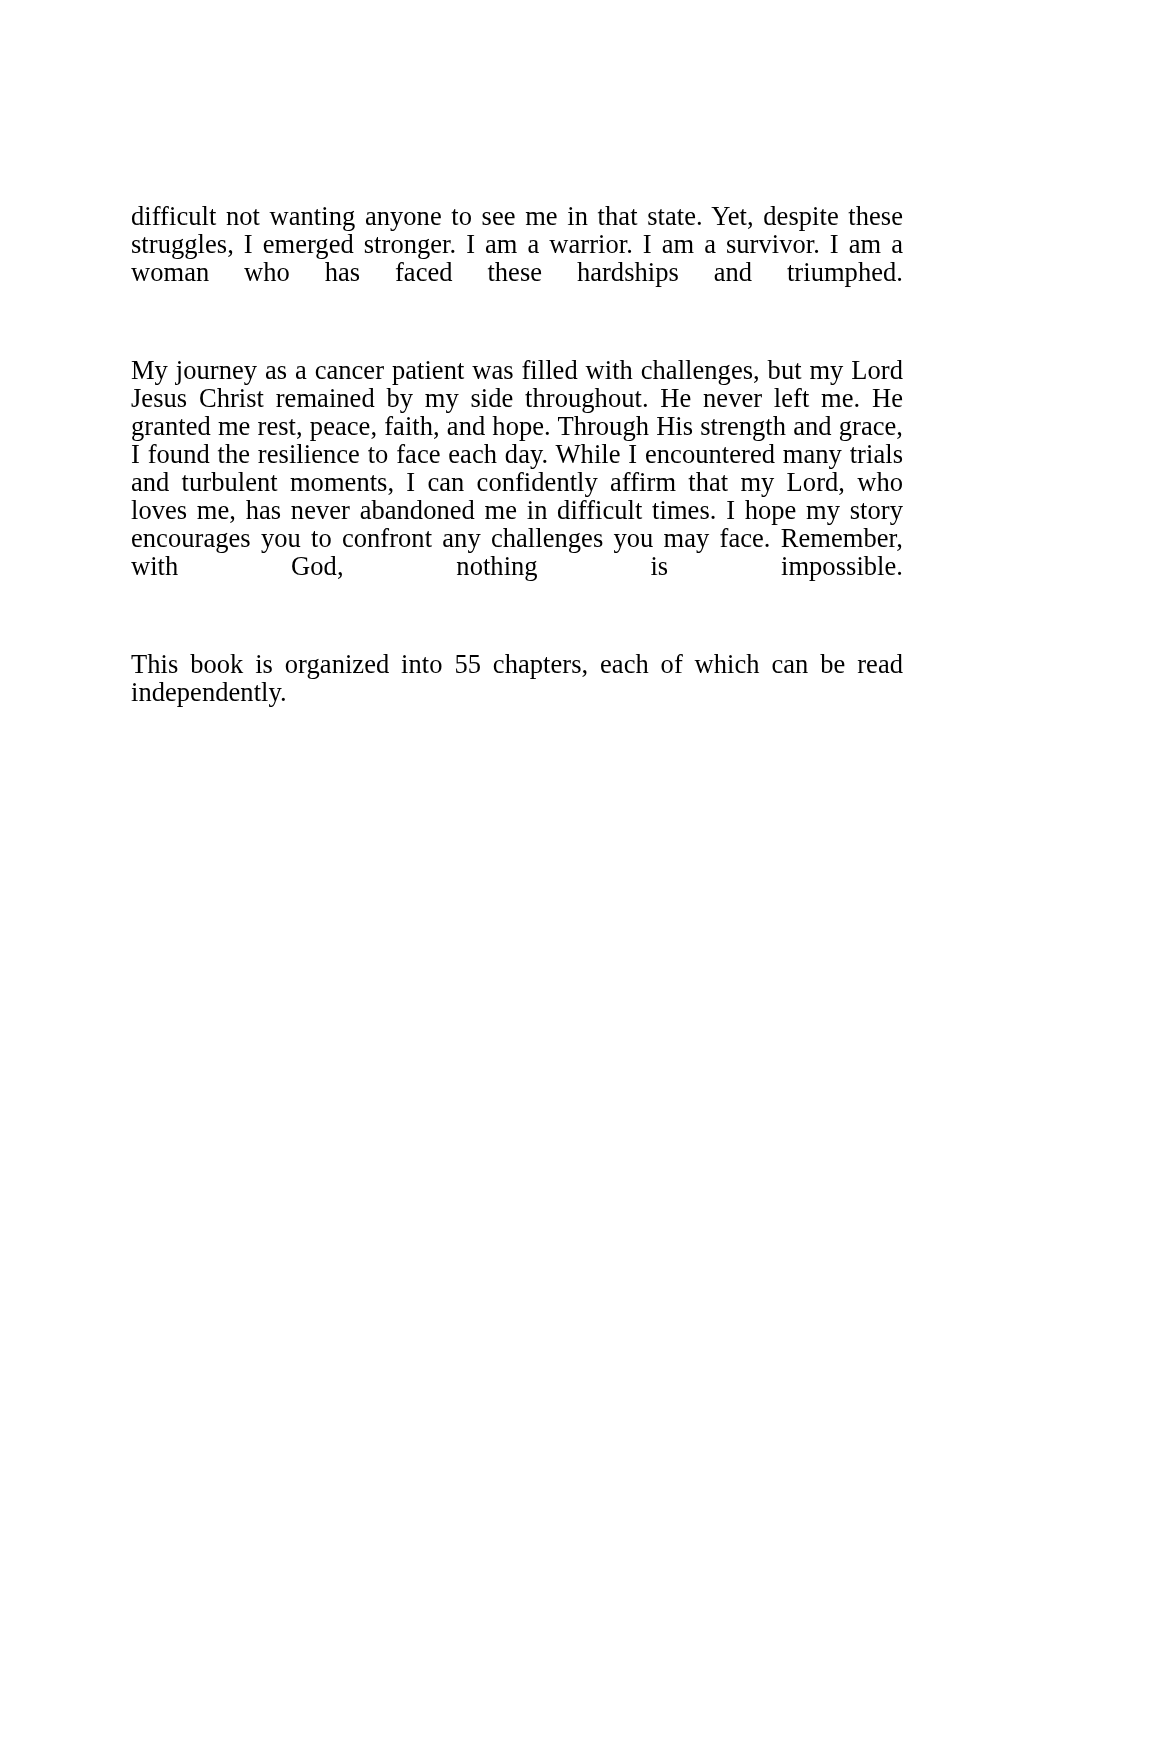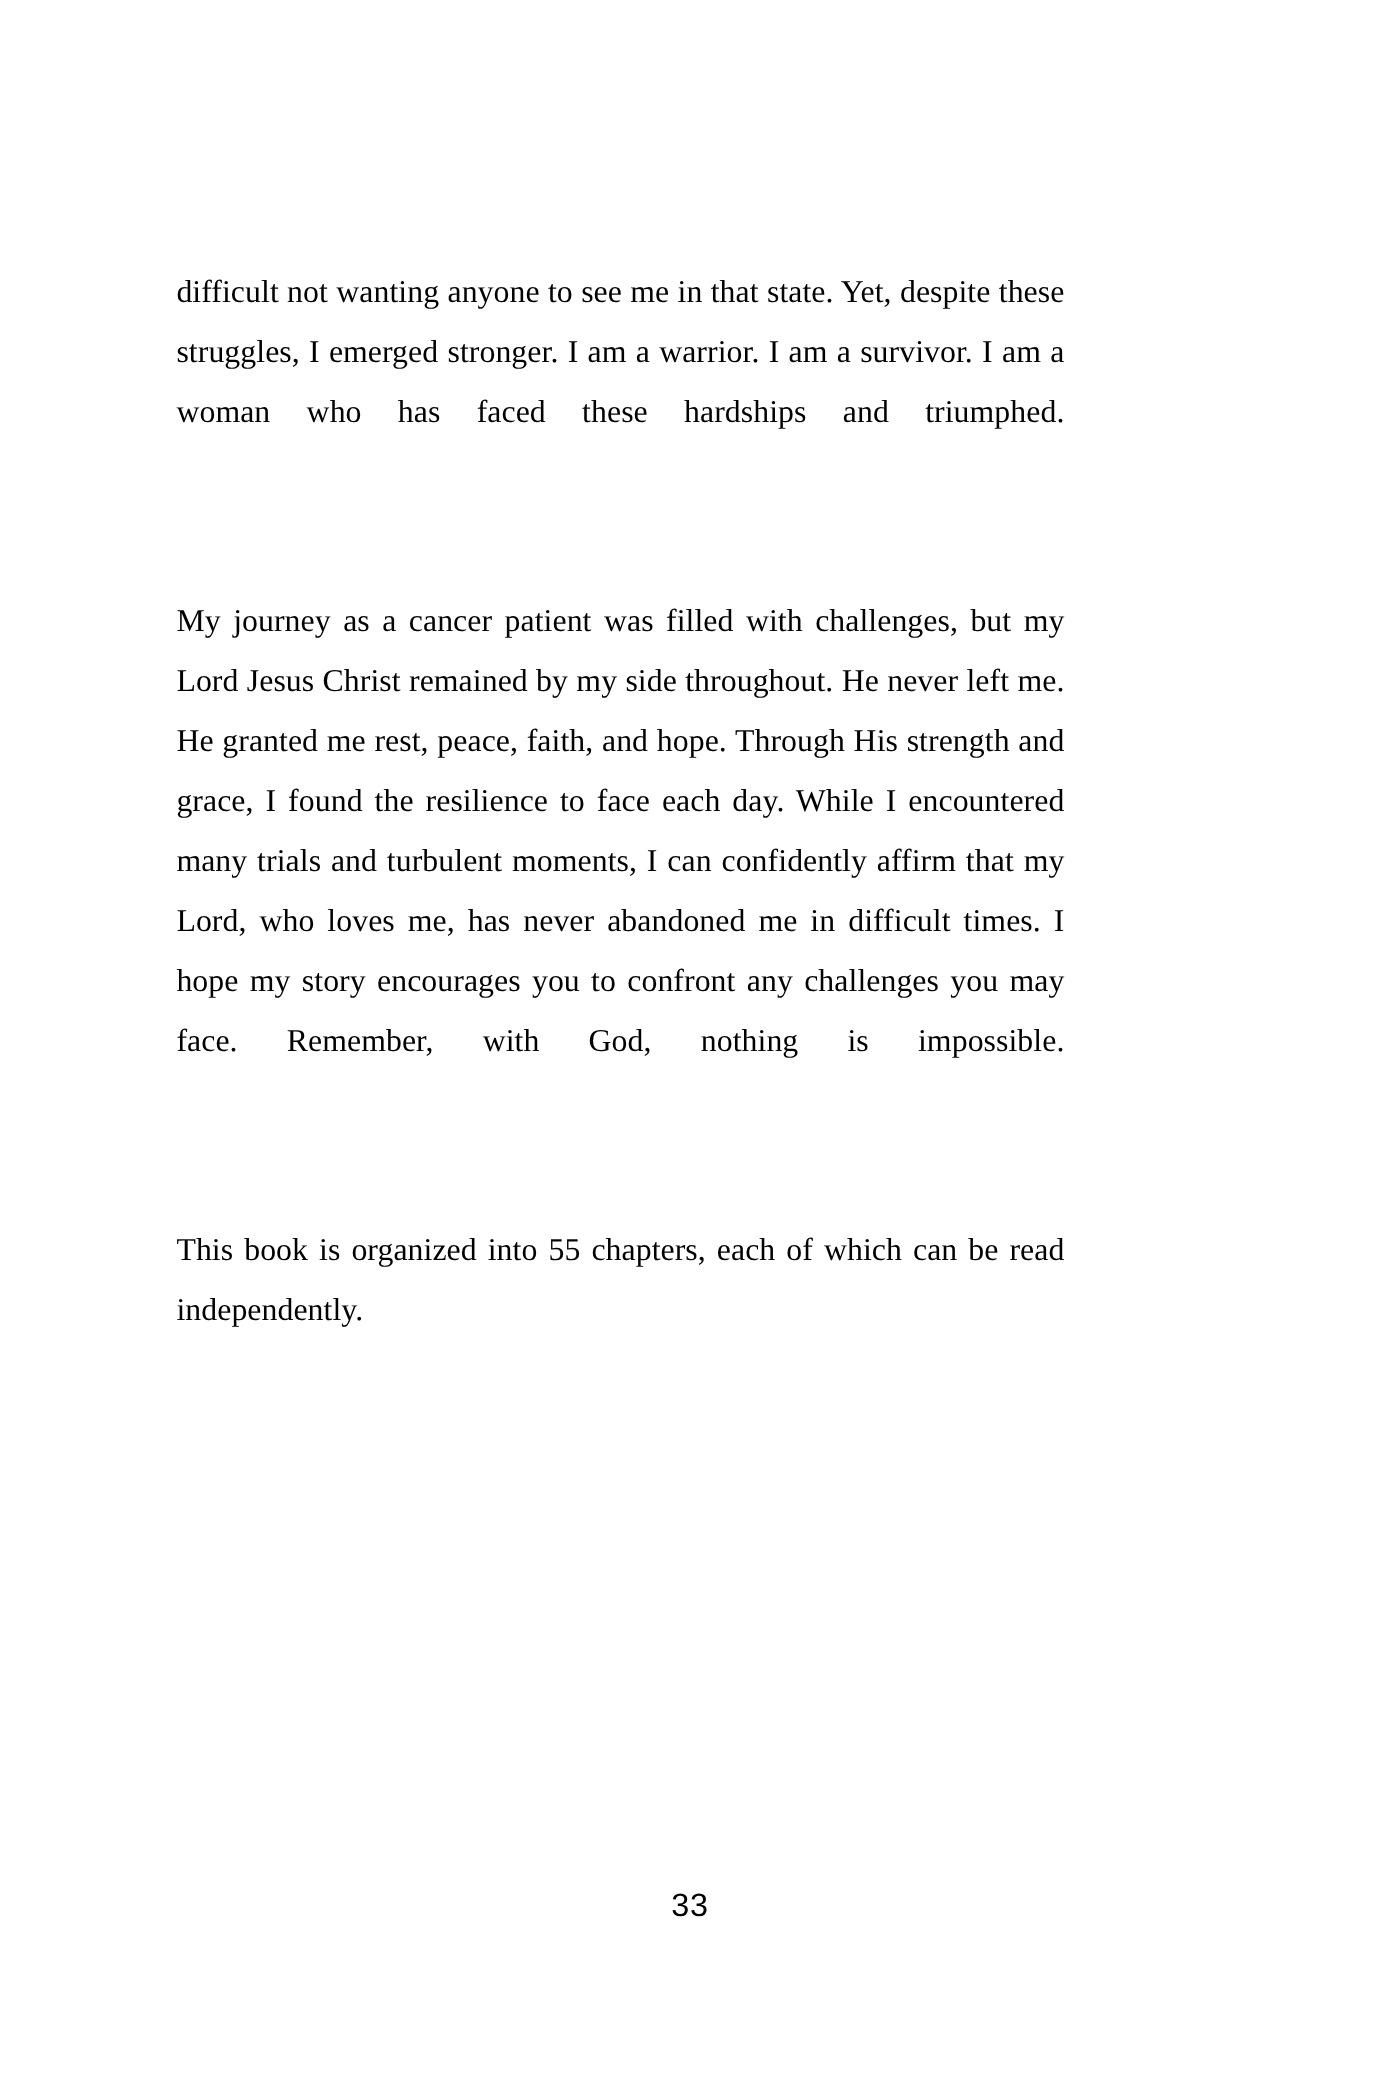--- a/index.html
+++ b/index.html
@@ -25,24 +25,24 @@
 
   #text-column {
     position: absolute;
     left: 131px;
     top: 202px;
     width: 772px;
   }
 
   .para {
     font-size: 26.5px;
-    line-height: 50px;
+    line-height: 28px;
     text-align: justify;
     text-justify: inter-word;
-    margin: 16px;
+    margin: 0;
     letter-spacing: 0.05px;
     word-spacing: 0.2px;
     -webkit-font-smoothing: antialiased;
   }
 
   
   .para::after {
     content: "";
     display: inline-block;
     width: 100%;
@@ -77,15 +77,14 @@
     <div class="para-gap"></div>
 
     <p class="para">My journey as a cancer patient was filled with challenges, but my Lord Jesus Christ remained by my side throughout. He never left me. He granted me rest, peace, faith, and hope. Through His strength and grace, I found the resilience to face each day. While I encountered many trials and turbulent moments, I can confidently affirm that my Lord, who loves me, has never abandoned me in difficult times. I hope my story encourages you to confront any challenges you may face. Remember, with God, nothing is impossible.</p>
 
     <div class="para-gap"></div>
 
     <p class="para">This book is organized into 55 chapters, each of which can be read independently.</p>
 
   </div>
 
-  <div id="page-number">33</div>
 
 </div>
 
 </body></html>

